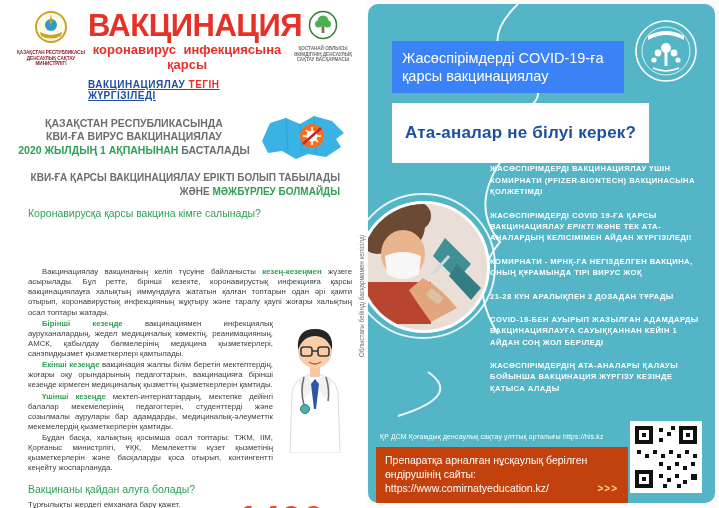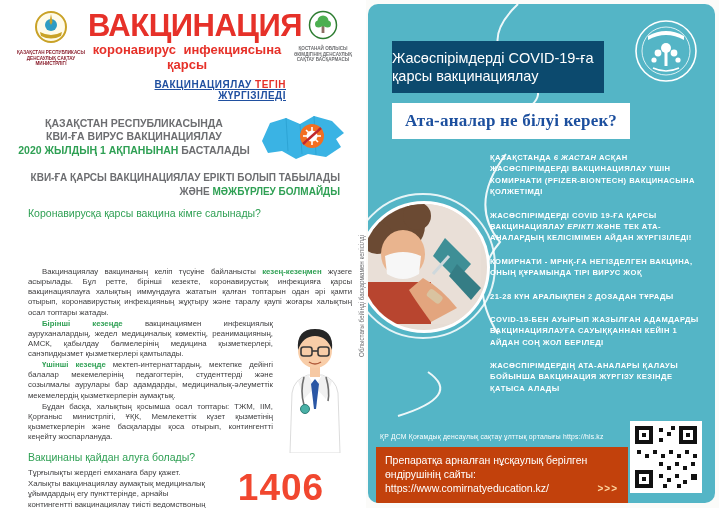--- a/index.html
+++ b/index.html
@@ -8,21 +8,21 @@
 
   
   .left-panel{position:absolute;left:0;top:0;width:366px;height:508px;background:#ffffff;}
   .lp-header{display:flex;align-items:flex-start;padding:10px 6px 0 14px;}
   .logo-col{width:74px;text-align:center;flex-shrink:0;}
   .logo-caption{font-size:4.6px;color:#8a1f2d;line-height:1.25;margin-top:2px;font-weight:700;}
   .logo-caption.green-cap{color:#6d6e71;}
   .title-col{flex:1;min-width:0;}
   .main-title{font-size:31px;font-weight:800;color:#e63129;text-align:center;line-height:1;letter-spacing:-0.5px;}
   .sub-title{font-size:13px;font-weight:700;color:#e63129;text-align:center;margin-top:1px;word-spacing:4px;}
-  .free-line{text-align:right;font-size:10px;font-weight:700;margin-top:7px;color:#2050a0;text-decoration:underline;letter-spacing:0.5px;}
+  .free-line{text-align:left;font-size:10px;font-weight:700;margin-top:7px;color:#2050a0;text-decoration:underline;letter-spacing:0.5px;}
   .free-line .red{color:#e63129;}
 
   .start-row{display:flex;align-items:center;justify-content:center;margin-top:8px;gap:6px;}
   .start-text{text-align:center;font-weight:700;font-size:10.5px;color:#6d6e71;line-height:1.3;}
   .green{color:#2fa054;}
   .map-wrap{width:92px;height:56px;flex-shrink:0;}
 
   .voluntary{text-align:right;font-weight:700;font-size:10px;color:#6d6e71;margin-top:6px;line-height:1.35;padding:0 26px;}
 
   .q-heading{color:#2fa054;font-weight:400;font-size:10.5px;margin:9px 0 3px 28px;}
@@ -37,22 +37,22 @@
   .hotline{flex:1;text-align:center;padding-top:2px;}
   .hotline-number{font-size:37px;font-weight:700;color:#f1472f;line-height:0.95;letter-spacing:1px;}
   .hotline-label{font-size:11px;font-weight:700;color:#58595b;line-height:1.3;margin-top:3px;}
 
   .side-note{position:absolute;right:1px;top:235px;writing-mode:vertical-rl;transform:rotate(180deg);font-size:6.3px;color:#6d6e71;}
 
   
   .right-panel{position:absolute;left:368px;top:4px;width:347px;height:499px;background:#54b5c6;border-radius:10px;overflow:hidden;}
   .curves{position:absolute;left:0;top:0;width:100%;height:100%;pointer-events:none;}
   .rp-emblem{position:absolute;right:16px;top:14px;width:66px;height:66px;}
-  .red-header-box{position:absolute;left:24px;top:37px;width:212px;background:#0c4a6e;color:#ffffff;font-size:14.5px;padding:8px 0;line-height:1.25;}
-  .white-header-box{position:absolute;left:24px;top:99px;background:#ffffff;color:#1c4f9e;font-weight:700;font-size:17px;padding:8px 13px;letter-spacing:0.2px;font-family:Liberation Serif, serif;}
+  .red-header-box{position:absolute;left:24px;top:37px;width:212px;background:#3b82f6;color:#ffffff;font-size:14.5px;padding:8px 10px;line-height:1.25;}
+  .white-header-box{position:absolute;left:24px;top:99px;background:#ffffff;color:#1c4f9e;font-weight:700;font-size:17px;padding:20px 13px;letter-spacing:0.2px;}
   .bullets{position:absolute;left:122px;top:148px;width:214px;color:#ffffff;font-size:7.6px;font-weight:700;letter-spacing:0.45px;line-height:1.5;}
   .bullet{margin-bottom:12px;}
   .em{font-style:italic;}
   .photo-circle{position:absolute;left:-10px;top:197px;width:126px;height:126px;border-radius:50%;overflow:hidden;border:3px solid #ffffff;background:#e7ddd5;}
   .photo-ring{position:absolute;left:-18px;top:189px;width:142px;height:142px;border-radius:50%;border:2px solid rgba(255,255,255,0.85);pointer-events:none;}
   .source-line{position:absolute;left:12px;top:429px;font-size:6.8px;color:#ffffff;letter-spacing:0.2px;}
   .mfr-box{position:absolute;left:8px;top:443px;width:252px;background:#c2410c;color:#ffffff;font-size:10.5px;padding:6px 9px 7px 9px;line-height:1.35;box-sizing:border-box;}
   .mfr-arrows{position:absolute;right:10px;bottom:7px;color:#ffd7a0;font-weight:700;letter-spacing:1px;font-size:10px;}
   .qr{position:absolute;right:13px;top:417px;width:72px;height:72px;background:#ffffff;padding:3px;box-sizing:border-box;}
 </style>
@@ -139,21 +139,22 @@
           <line x1="34" y1="30" x2="40" y2="30" stroke="#3a3a3a" stroke-width="1.6"></line>
           <path d="M31 41 Q37 45 43 41" stroke="#b05a3a" stroke-width="1.4" fill="none"></path>
           <path d="M37 58 L41 63 L38 88 L36 88 L33 63 Z" fill="#2b57a5"></path>
           <path d="M26 56 Q22 70 26 84" stroke="#6f6f6f" stroke-width="1.6" fill="none"></path>
           <path d="M48 56 Q52 70 50 80" stroke="#6f6f6f" stroke-width="1.6" fill="none"></path>
           <circle cx="27" cy="88" r="4.5" fill="#49b0a6" stroke="#2f7d77"></circle>
         </svg>
       </div>
 
       <p class="body-p"><span class="hl">Бірінші кезеңде</span><span> вакцинациямен инфекциялық ауруханалардың, жедел медициналық көмектің, реанимацияның, АМСК, қабылдау бөлмелерінің медицина қызметкерлері, санэпидқызмет қызметкерлері қамтылады.</span></p>
-      <p class="body-p"><span class="hl">Үшінші кезеңде</span><span> мектеп-интернаттардың, мектепке дейінгі балалар мекемелерінің педагогтерін, студенттерді және созылмалы аурулары бар адамдарды, медициналық-әлеуметтік мекемелердің қызметкерлерін аумақтық.</span></p>
+      <p class="body-p"><span class="hl">Екінші кезеңде</span><span> вакцинация жалпы білім беретін мектептердің, жоғары оқу орындарының педагогтарын, вакцинацияға бірінші кезеңде кірмеген медициналық қызметтің қызметкерлерін қамтиды.</span></p>
+      <p class="body-p"><span class="hl">Үшінші кезеңде</span><span> мектеп-интернаттардың, мектепке дейінгі балалар мекемелерінің педагогтерін, студенттерді және созылмалы аурулары бар адамдарды, медициналық-әлеуметтік мекемелердің қызметкерлерін қамтиды.</span></p>
       <p class="body-p"><span>Бұдан басқа, халықтың қосымша осал топтары: ТЖМ, ІІМ, Қорғаныс министрлігі, ҰҚК, Мемлекеттік күзет қызметінің қызметкерлерін және басқаларды қоса отырып, контингентті кеңейту жоспарлануда.</span></p>
     </div>
 
     <div class="q-heading">Вакцинаны қайдан алуға болады?</div>
 
     <div class="bottom-row">
       <div class="where-text">Тұрғылықты жердегі емханаға бару қажет. Халықты вакцинациялау аумақтық медициналық ұйымдардың егу пункттерінде, арнайы контингентті вакцинациялау тиісті ведомствоның қызмет орны бойынша жүргізілетін болады</div>
       <div class="hotline">
         <div class="hotline-number">1406</div>
         <div class="hotline-label">COVID-19 ҚАРСЫ ВАКЦИНАЦИЯЛАУ МӘСЕЛЕСІ ЖӨНІНДЕГІ CALL ОРТАЛЫҒЫ</div>

